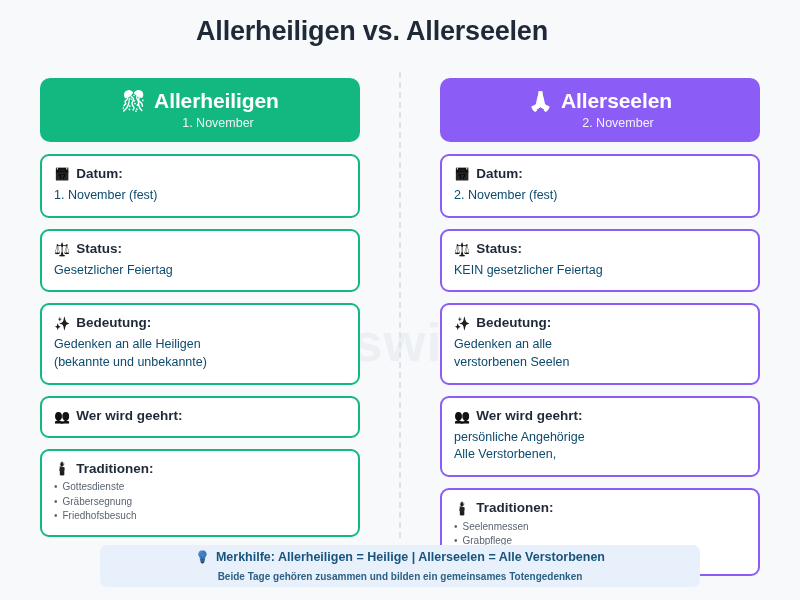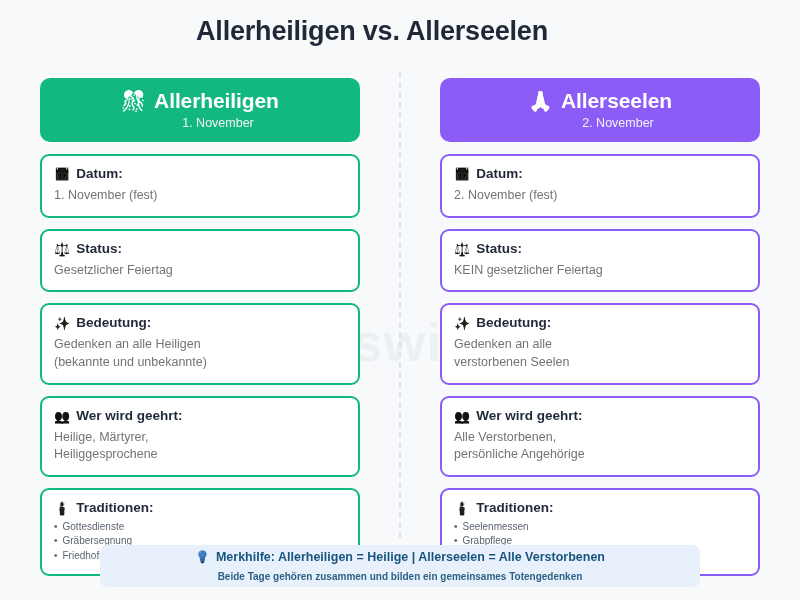--- a/index.html
+++ b/index.html
@@ -143,21 +143,21 @@
     line-height: 1.25;
   }
   .card-icon {
     font-size: 13px;
     line-height: 1;
     filter: grayscale(1) brightness(0.15);
   }
   .card-body {
     margin-top: 4px;
     font-size: 12.5px;
-    color: #737373;
+    color: #0c4a6e;
     line-height: 1.42;
   }
   .card-line { display: block; }
   .card-bullets {
     margin: 3px 0 0 0;
     padding: 0;
     list-style: none;
   }
   .card-bullets li {
     font-size: 10px;
@@ -253,24 +253,20 @@
           <div class="card-body">
             <span class="card-line">Gedenken an alle Heiligen</span>
             <span class="card-line">(bekannte und unbekannte)</span>
           </div>
         </div>
         <div class="card">
           <div class="card-head">
             <span class="card-icon">👥</span>
             <span>Wer wird geehrt:</span>
           </div>
-          <div class="card-body">
-            <span class="card-line">Heilige, Märtyrer,</span>
-            <span class="card-line">Heiliggesprochene</span>
-          </div>
         </div>
         <div class="card">
           <div class="card-head">
             <span class="card-icon">🕯️</span>
             <span>Traditionen:</span>
           </div>
           <ul class="card-bullets">
             <li>Gottesdienste</li>
             <li>Gräbersegnung</li>
             <li>Friedhofsbesuch</li>
@@ -312,22 +308,22 @@
             <span class="card-line">Gedenken an alle</span>
             <span class="card-line">verstorbenen Seelen</span>
           </div>
         </div>
         <div class="card">
           <div class="card-head">
             <span class="card-icon">👥</span>
             <span>Wer wird geehrt:</span>
           </div>
           <div class="card-body">
+            <span class="card-line">persönliche Angehörige</span>
             <span class="card-line">Alle Verstorbenen,</span>
-            <span class="card-line">persönliche Angehörige</span>
           </div>
         </div>
         <div class="card">
           <div class="card-head">
             <span class="card-icon">🕯️</span>
             <span>Traditionen:</span>
           </div>
           <ul class="card-bullets">
             <li>Seelenmessen</li>
             <li>Grabpflege</li>

